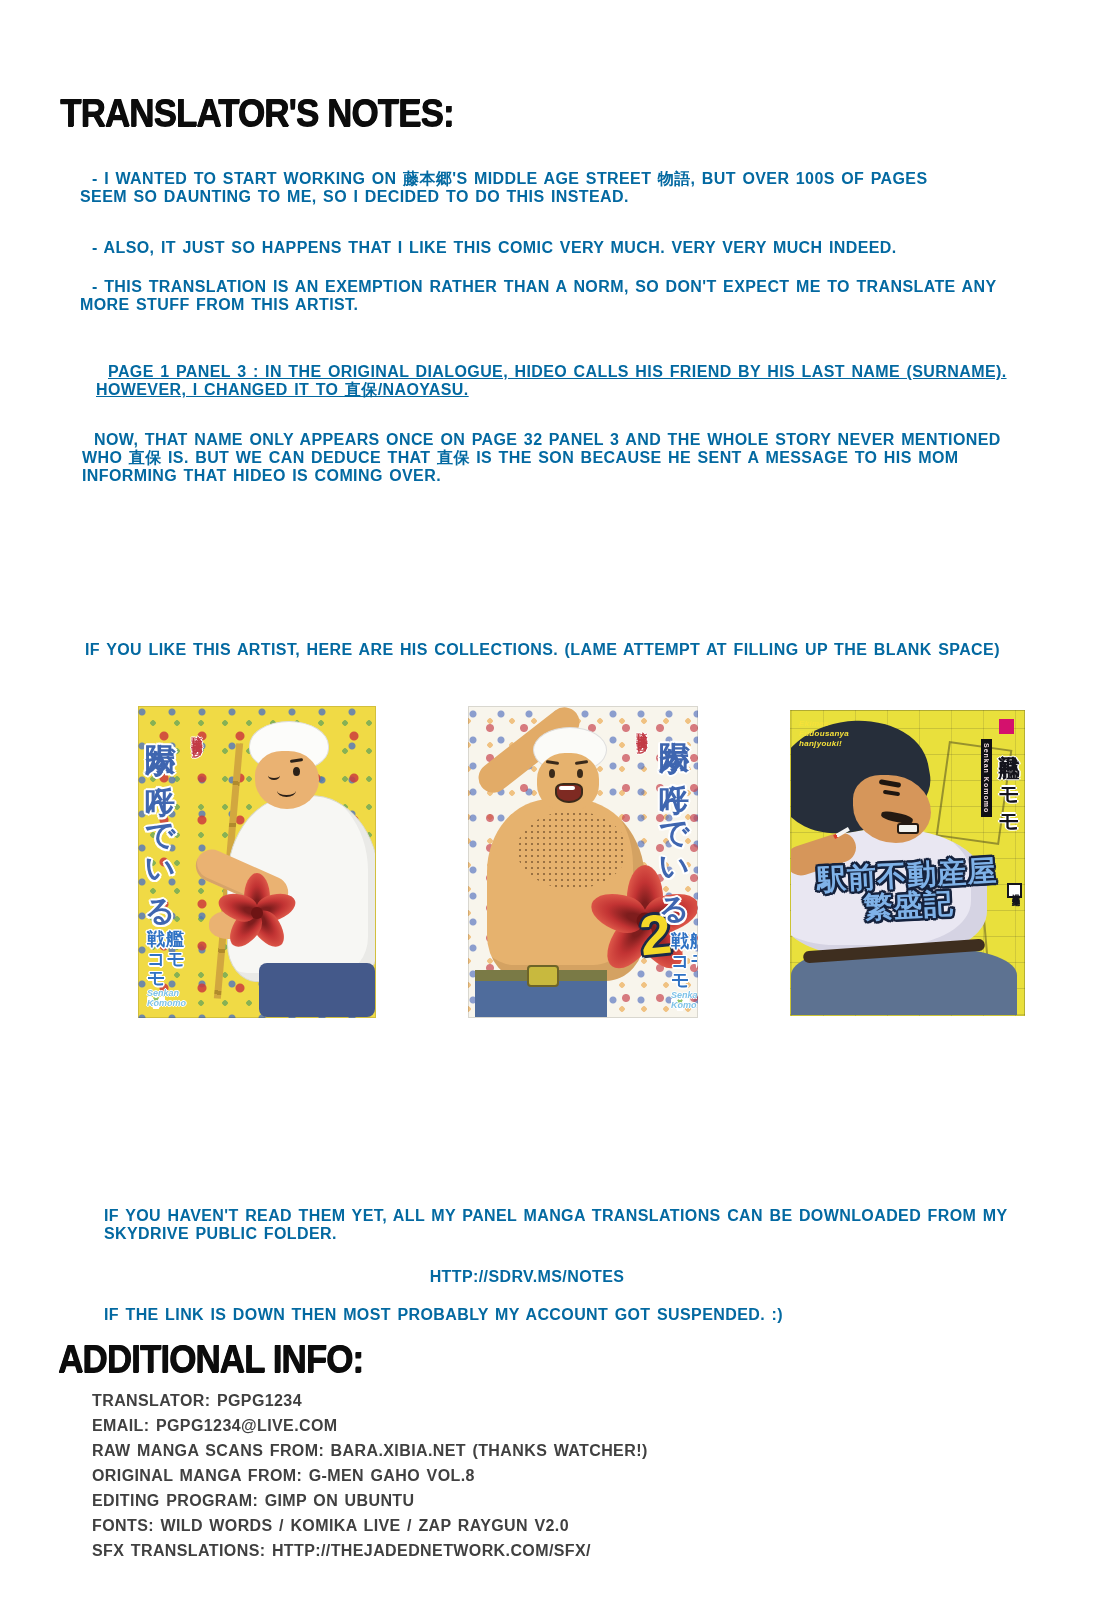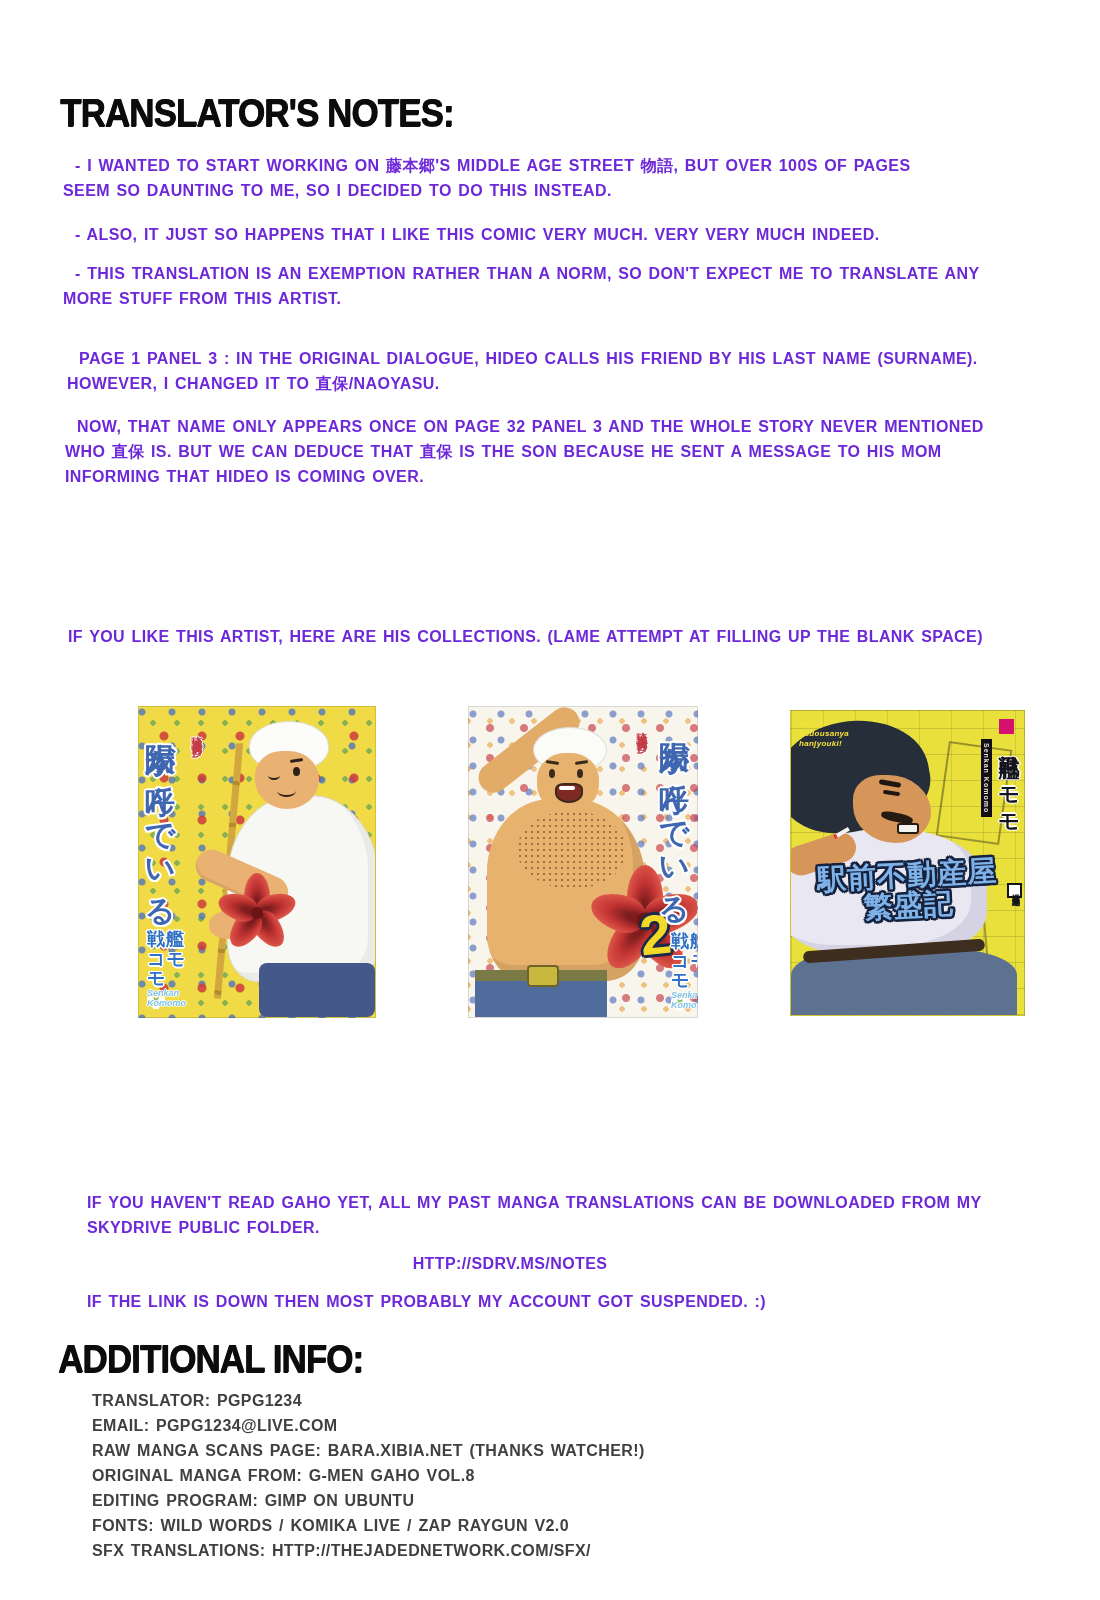--- a/index.html
+++ b/index.html
@@ -2,22 +2,22 @@
 <html><head>
 <meta charset="utf-8">
 <style>
   html,body{margin:0;padding:0;background:#fff;}
   .page{
     position:relative;width:1100px;height:1600px;background:#ffffff;overflow:hidden;
     font-family:"Liberation Sans",sans-serif;color:#141414;
   }
   
   .body{
-    position:absolute;margin:0;font-size:16px;font-weight:700;line-height:25px;
-    letter-spacing:.4px;word-spacing:1.6px;white-space:pre-line;color:#6d28d9;
+    position:absolute;margin:17px;font-size:16px;font-weight:700;line-height:18px;
+    letter-spacing:.4px;word-spacing:1.6px;white-space:pre-line;color:#0369a1;
   }
   .indent{text-indent:12px;}
   
   .h{
     position:absolute;margin:0;font-size:38px;font-weight:700;letter-spacing:-1px;
     transform:scaleX(.92);transform-origin:left top;color:#0c0c0c;
     text-shadow:.7px 0 0 #0c0c0c, 0 .5px 0 #0c0c0c;
   }
   
   .cover{position:absolute;top:0;height:310px;overflow:hidden;border:1px solid rgba(0,0,0,.12);}
@@ -158,21 +158,21 @@
     color:#14141c;letter-spacing:3px;
     text-shadow:1.5px 0 0 #fff,-1.5px 0 0 #fff,0 1.5px 0 #fff,0 -1.5px 0 #fff;}
   .c3-romaji{right:32px;top:28px;writing-mode:vertical-rl;background:#101014;color:#f2dce0;
     font-size:7px;font-weight:700;letter-spacing:1px;padding:4px 2px;line-height:1;}
   .c3-imprint{right:2px;top:172px;writing-mode:vertical-rl;background:#fff;border:2px solid #14141c;
     color:#14141c;font-size:8px;font-weight:700;padding:3px 1px;line-height:1.1;letter-spacing:1px;}
   
   .p1{left:63px;top:153px;}
   .p2{left:63px;top:222px;}
   .p3{left:63px;top:261px;}
-  .p4{left:67px;top:346px;}
+  .p4{left:79px;top:346px;text-decoration:underline;}
   .p5{left:65px;top:414px;}
   .p6{left:65px;top:509px;}
   .p7{left:68px;top:624px;}
   .p8{left:87px;top:1094px;}
   .p9{left:87px;top:1132px;}
   .p10{left:87px;top:1190px;}
   .plink{left:0;top:1251px;width:1020px;text-align:center;}
   .p11{left:87px;top:1289px;}
   .h1{left:60px;top:92px;}
   .h2{left:58px;top:1338px;}
@@ -293,30 +293,30 @@
         <span class="t2">繁盛記</span>
       </div>
       <div class="c3-magenta"></div>
       <div class="c3-artist">戦艦コモモ</div>
       <div class="c3-romaji">Senkan Komomo</div>
       <div class="c3-imprint">漫画短編集</div>
     </div>
 
   </div>
 
-  <p class="body p10">IF YOU HAVEN'T READ GAHO YET, ALL MY PAST MANGA TRANSLATIONS CAN BE DOWNLOADED FROM MY
+  <p class="body p10">IF YOU HAVEN'T READ THEM YET, ALL MY PANEL MANGA TRANSLATIONS CAN BE DOWNLOADED FROM MY
 SKYDRIVE PUBLIC FOLDER.</p>
   <p class="body plink">HTTP://SDRV.MS/NOTES</p>
   <p class="body p11">IF THE LINK IS DOWN THEN MOST PROBABLY MY ACCOUNT GOT SUSPENDED. :)</p>
 
   <h2 class="h h2">ADDITIONAL INFO:</h2>
 
   <ul class="credits">
     <li>TRANSLATOR: PGPG1234</li>
     <li>EMAIL: PGPG1234@LIVE.COM</li>
-    <li>RAW MANGA SCANS PAGE: BARA.XIBIA.NET (THANKS WATCHER!)</li>
+    <li>RAW MANGA SCANS FROM: BARA.XIBIA.NET (THANKS WATCHER!)</li>
     <li>ORIGINAL MANGA FROM: G-MEN GAHO VOL.8</li>
     <li>EDITING PROGRAM: GIMP ON UBUNTU</li>
     <li>FONTS: WILD WORDS / KOMIKA LIVE / ZAP RAYGUN V2.0</li>
     <li>SFX TRANSLATIONS: HTTP://THEJADEDNETWORK.COM/SFX/</li>
   </ul>
 
 </div>
 
 </body></html>

